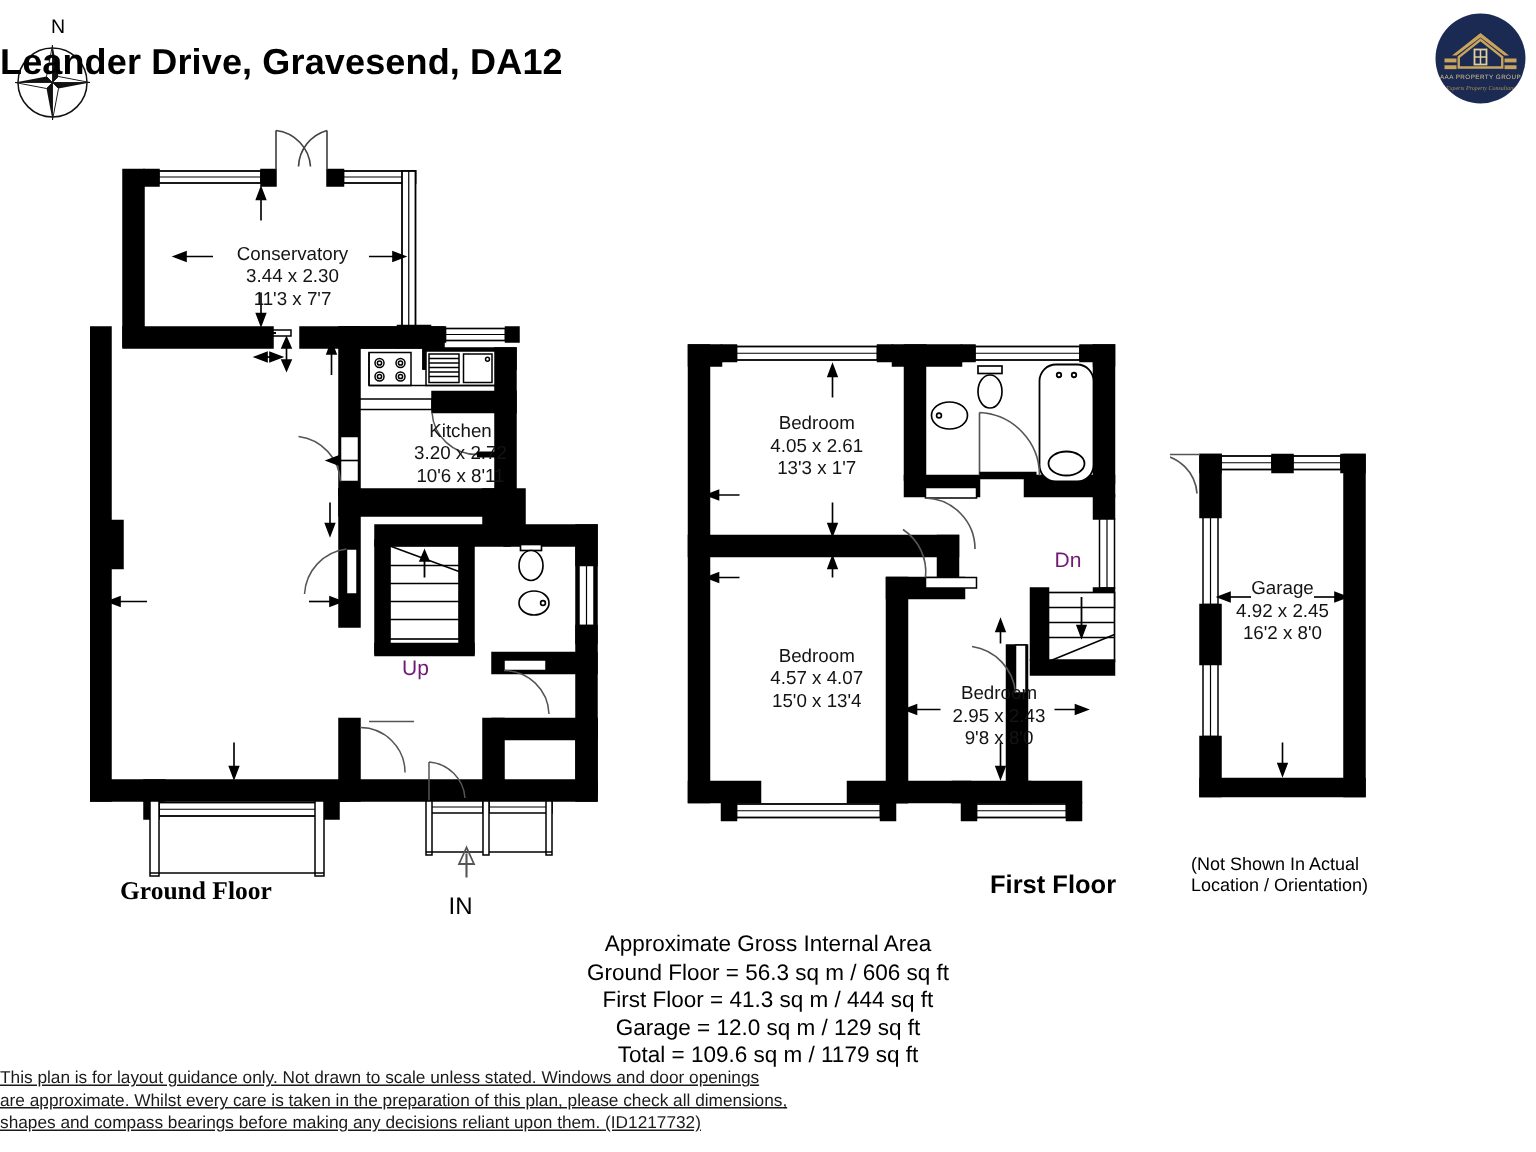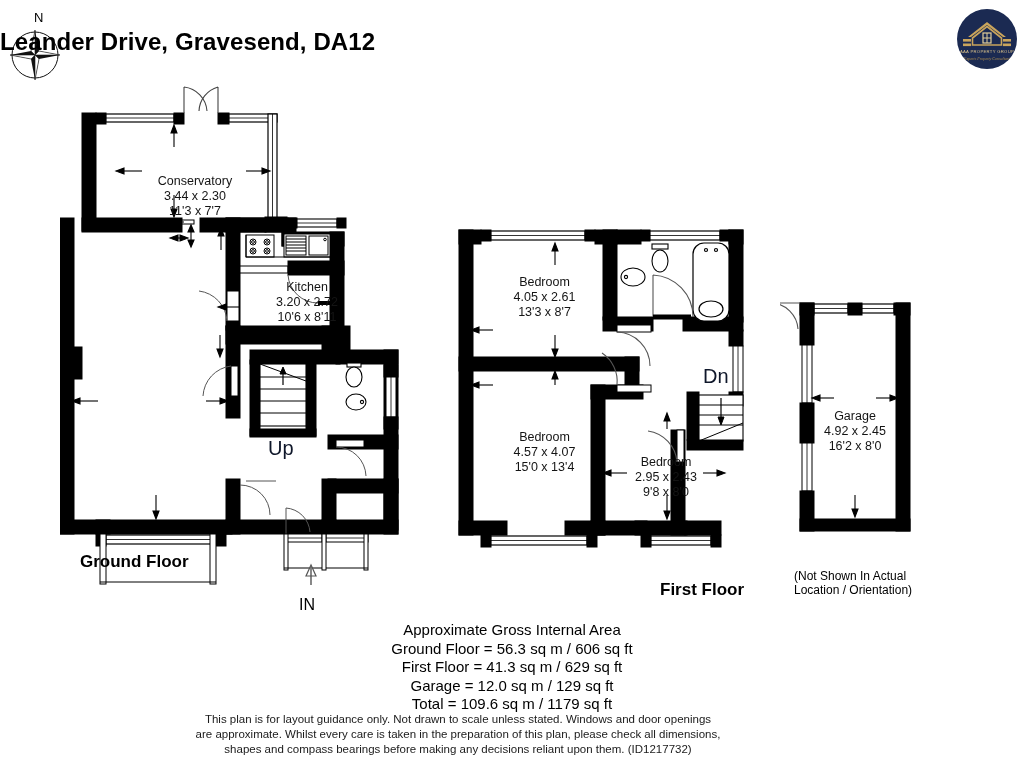--- a/index.html
+++ b/index.html
@@ -94,33 +94,33 @@
     line-height: 15px;
     white-space: nowrap;
     color: #141414;
   }
   .room-label .rl-name { display: block; }
   .room-label .rl-m { display: block; }
   .room-label .rl-ft { display: block; }
 
   .small-label {
     position: absolute;
-    font-size: 20px;
-    color: #0f172a;
+    font-size: 14px;
+    color: #701a75;
     white-space: nowrap;
   }
 
   
   .floor-caption {
     position: absolute;
     font-size: 17px;
     font-weight: bold;
     white-space: nowrap;
   }
-  #ground-caption { left: 80px; top: 552px; }
+  #ground-caption { left: 80px; top: 584px; font-family: Liberation Serif, serif; }
   #first-caption  { left: 660px; top: 580px; }
 
   #garage-note {
     position: absolute;
     left: 794px;
     top: 569px;
     font-size: 12px;
     line-height: 14px;
     text-align: left;
     white-space: nowrap;
@@ -141,24 +141,25 @@
     width: 1024px;
     text-align: center;
     font-size: 15px;
     line-height: 18.5px;
   }
   #disclaimer {
     position: absolute;
     left: 0;
     top: 712px;
     width: 916px;
-    text-align: center;
+    text-align: left;
     font-size: 11.5px;
     line-height: 15px;
     color: #1a1a1a;
+    text-decoration: underline;
   }
 </style>
 </head>
 <body>
 
 <div id="page">
 
   <div id="compass">
     <span class="n-label">N</span>
     <svg width="70" height="72" viewBox="0 0 70 72">
@@ -406,21 +407,21 @@
           <polygon points="168,316 160,313 160,319"></polygon>
 
         <line x1="160" y1="250" x2="160" y2="270"></line>
           <polygon points="160,272 157,264 163,264"></polygon>
 
         <line x1="96" y1="410" x2="96" y2="432"></line>
           <polygon points="96,434 93,426 99,426"></polygon>
       </g>
     </svg>
 
-    <div class="room-label" style="left: 70px; top: 89px; width: 130px;">
+    <div class="room-label" style="left: 70px; top: 77px; width: 130px;">
       <span class="rl-name">Conservatory</span>
       <span class="rl-m">3.44 x 2.30</span>
       <span class="rl-ft">11'3 x 7'7</span>
     </div>
 
     <div class="room-label" style="left: 192px; top: 195px; width: 110px;">
       <span class="rl-name">Kitchen</span>
       <span class="rl-m">3.20 x 2.72</span>
       <span class="rl-ft">10'6 x 8'11</span>
     </div>
@@ -552,21 +553,21 @@
           <polygon points="222,434 219,426 225,426"></polygon>
 
         <line x1="222" y1="330" x2="222" y2="344"></line>
           <polygon points="222,328 219,336 225,336"></polygon>
       </g>
     </svg>
 
     <div class="room-label" style="left: 42px; top: 190px; width: 115px;">
       <span class="rl-name">Bedroom</span>
       <span class="rl-m">4.05 x 2.61</span>
-      <span class="rl-ft">13'3 x 8'7</span>
+      <span class="rl-ft">13'3 x 1'7</span>
     </div>
 
     <div class="room-label" style="left: 42px; top: 345px; width: 115px;">
       <span class="rl-name">Bedroom</span>
       <span class="rl-m">4.57 x 4.07</span>
       <span class="rl-ft">15'0 x 13'4</span>
     </div>
 
     <div class="room-label" style="left: 166px; top: 370px; width: 110px;">
       <span class="rl-name">Bedroom</span>
@@ -609,41 +610,41 @@
           <polygon points="32,313 40,310 40,316"></polygon>
 
         <line x1="96" y1="313" x2="116" y2="313"></line>
           <polygon points="118,313 110,310 110,316"></polygon>
 
         <line x1="75" y1="410" x2="75" y2="430"></line>
           <polygon points="75,432 72,424 78,424"></polygon>
       </g>
     </svg>
 
-    <div class="room-label" style="left: 18px; top: 324px; width: 114px;">
+    <div class="room-label" style="left: 18px; top: 300px; width: 114px;">
       <span class="rl-name">Garage</span>
       <span class="rl-m">4.92 x 2.45</span>
       <span class="rl-ft">16'2 x 8'0</span>
     </div>
   </div>
 
   <div class="floor-caption" id="ground-caption">Ground Floor</div>
   <div class="floor-caption" id="first-caption">First Floor</div>
 
   <div id="in-label">IN</div>
 
   <div id="garage-note">
     <div>(Not Shown In Actual</div>
     <div>Location / Orientation)</div>
   </div>
 
   <div id="area-block">
     <div>Approximate Gross Internal Area</div>
     <div>Ground Floor = 56.3 sq m / 606 sq ft</div>
-    <div>First Floor = 41.3 sq m / 629 sq ft</div>
+    <div>First Floor = 41.3 sq m / 444 sq ft</div>
     <div>Garage = 12.0 sq m / 129 sq ft</div>
     <div>Total = 109.6 sq m / 1179 sq ft</div>
   </div>
 
   <div id="disclaimer">
     <div>This plan is for layout guidance only. Not drawn to scale unless stated. Windows and door openings</div>
     <div>are approximate. Whilst every care is taken in the preparation of this plan, please check all dimensions,</div>
     <div>shapes and compass bearings before making any decisions reliant upon them. (ID1217732)</div>
   </div>
 

